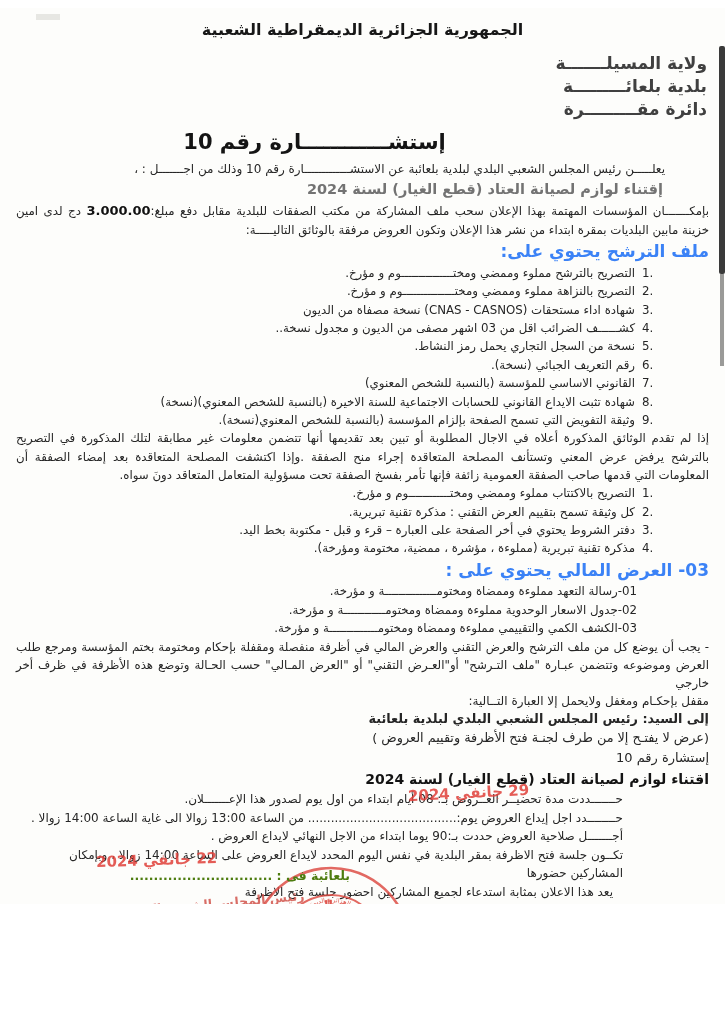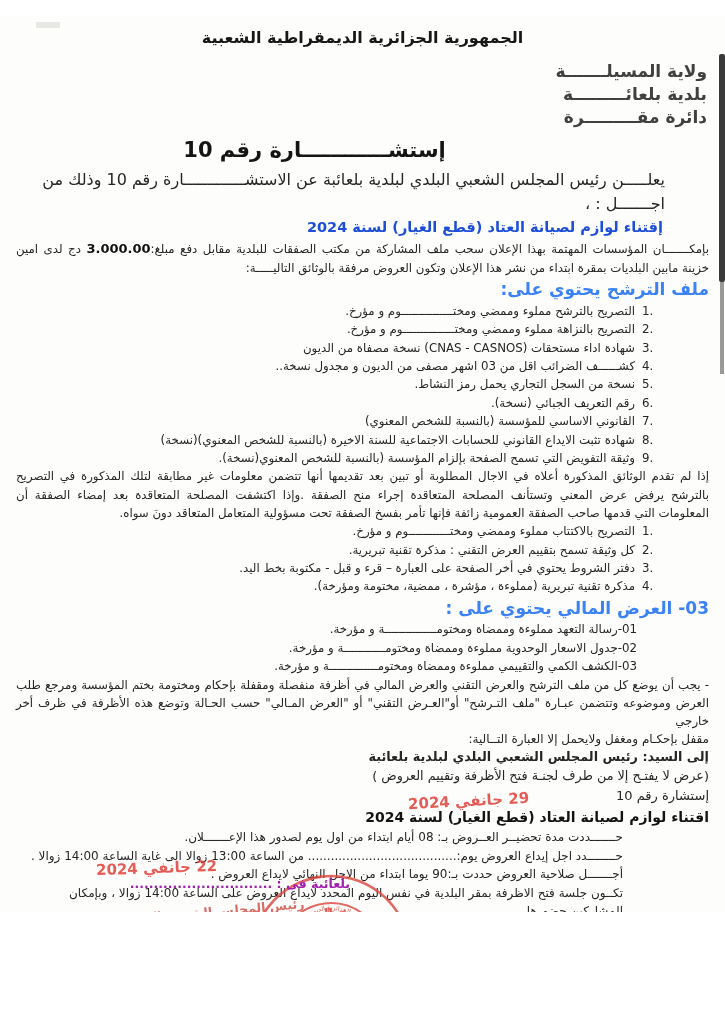--- a/index.html
+++ b/index.html
@@ -1,26 +1,26 @@
 <!DOCTYPE html>
 <html lang="ar" dir="rtl"><head>
 <meta charset="utf-8">
 <style>
   html,body{margin:0;padding:0;background:#ffffff;}
   .page{
-    position:relative;width:725px;height:896px;margin:16px auto;
+    position:relative;width:725px;height:896px;margin:8px auto;
     background:#fdfdfb;color:#262626;overflow:hidden;
     font-family:"DejaVu Sans",sans-serif;direction:rtl;
   }
   .content{padding:12px 16px 0 16px;}
   .republic{text-align:center;font-weight:bold;font-size:16px;color:#171717;}
   .admin{margin:13px 2px 0 0;text-align:right;font-size:17px;font-weight:600;line-height:1.35;color:#404040;}
   .consult-h{margin-top:9px;text-align:center;font-size:21px;font-weight:bold;color:#141414;transform:translateX(-48px);}
-  .announce{margin-top:6px;font-size:16px;padding-right:44px;line-height:1.5;}
-  .subject{margin-top:3px;font-weight:bold;font-size:14.5px;text-align:right;padding-right:46px;color:#1d4ed8;}
+  .announce{margin-top:6px;font-size:12px;padding-right:44px;line-height:1.5;}
+  .subject{margin-top:3px;font-weight:bold;font-size:14.5px;text-align:right;padding-right:46px;color:#737373;}
   .para{font-size:11.8px;line-height:1.55;text-align:justify;}
   .intro{margin-top:4px;}
   .amount{font-weight:bold;font-size:13px;color:#111;}
   .sec-h{font-weight:bold;font-size:17px;line-height:1.45;color:#3b82f6;}
   .oli{display:flex;gap:7px;padding-right:52px;font-size:11.8px;line-height:1.56;}
   .oli .num{direction:ltr;min-width:15px;text-align:left;}
   .fin-item{padding-right:72px;font-size:11.8px;line-height:1.56;}
   .center{text-align:right;}
   .env-tail{font-size:12px;line-height:1.5;}
   .addr{font-weight:bold;font-size:12.8px;line-height:1.45;}
@@ -32,21 +32,21 @@
   .dots{letter-spacing:1px;}
   
   .stamp-date{
     position:absolute;color:#e0403a;font-weight:bold;font-size:15px;
     letter-spacing:2px;white-space:nowrap;opacity:.85;z-index:4;
   }
   .stamp-deposit{left:408px;top:776px;transform:rotate(-3deg);}
   .stamp-signed{left:96px;top:843px;transform:rotate(-2deg);}
   
   .sig-block{position:absolute;left:78px;top:860px;width:272px;z-index:3;}
-  .sig-place{font-weight:bold;font-size:12.5px;text-align:right;color:#a21caf;}
+  .sig-place{font-weight:bold;font-size:12.5px;text-align:right;color:#4d7c0f;}
   .sig-title{font-weight:bold;font-size:13px;margin-top:7px;text-align:center;color:#141414;}
   .sig-red-title{margin-top:13px;color:#cf4a42;font-size:12.5px;font-weight:bold;
     transform:rotate(-5deg);text-align:center;opacity:.8;}
   .sig-red-name{color:#cf4a42;font-size:16px;font-weight:bold;transform:rotate(-3deg);
     text-align:center;margin-top:7px;letter-spacing:1px;opacity:.9;}
   .seal{position:absolute;left:246px;top:854px;z-index:2;transform:rotate(-7deg);opacity:.92;}
   .handsig{position:absolute;left:140px;top:890px;z-index:5;}
   
   .edge-dark{position:absolute;right:0;top:38px;width:6px;height:228px;background:#3a3a3a;border-radius:2px;}
   .edge-gray{position:absolute;right:1px;top:266px;width:4px;height:92px;background:#9a9a98;}

